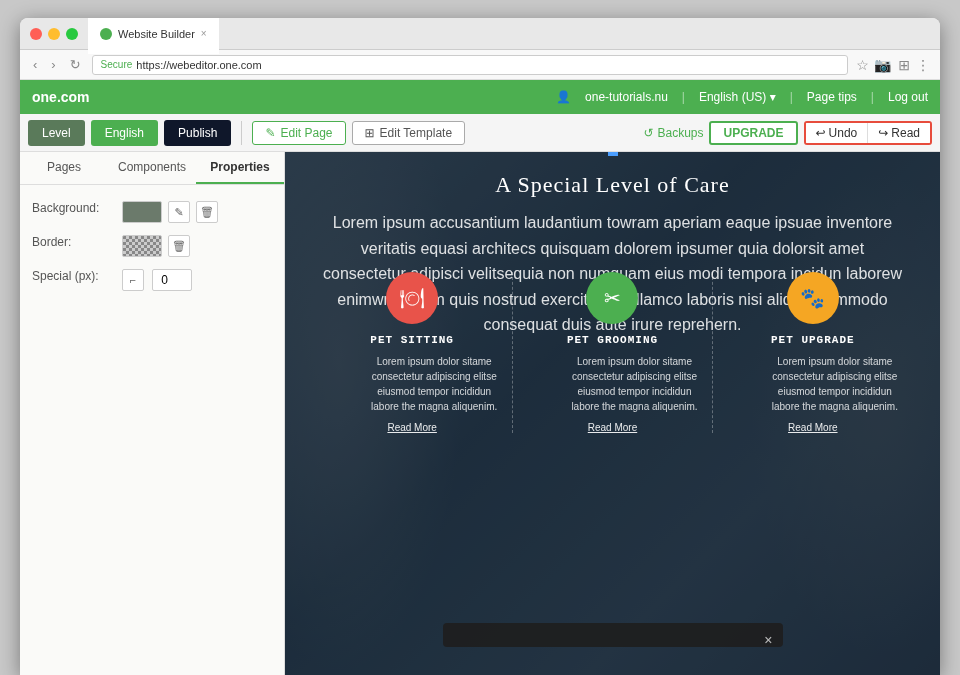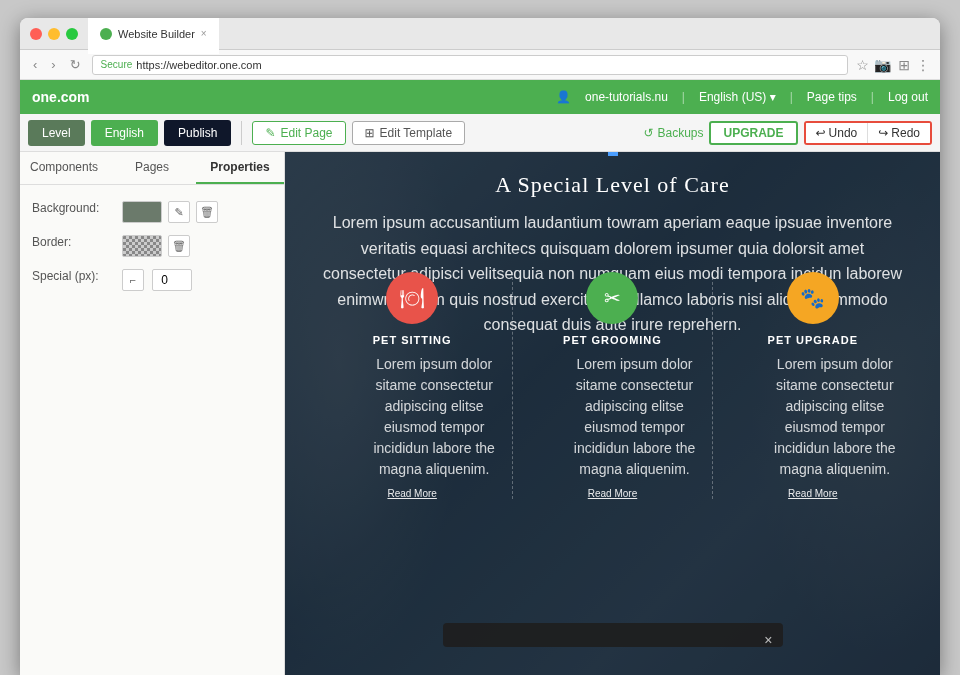--- a/index.html
+++ b/index.html
@@ -337,23 +337,24 @@
       color: white;
     }
     .icon-pink { background: #e8534a; }
     .icon-green { background: #4caf50; }
     .icon-orange { background: #f5a623; }
     .service-title {
       font-size: 11px;
       font-weight: bold;
       letter-spacing: 1px;
       margin-bottom: 8px;
+      font-family: Liberation Mono, monospace;
     }
     .service-desc {
-      font-size: 14px;
+      font-size: 10px;
       line-height: 1.5;
       color: rgba(255,255,255,0.8);
       margin-bottom: 8px;
       margin-left: 44px;
     }
     .read-more {
       font-size: 10px;
       color: rgba(255,255,255,0.9);
       text-decoration: underline;
       cursor: pointer;
@@ -473,35 +474,35 @@
         <span>Backups</span>
       </button>
       <button class="upgrade-btn">UPGRADE</button>
       <div class="undo-redo-group">
         <button class="undo-btn">
           <span>↩</span>
           <span>Undo</span>
         </button>
         <button class="redo-btn">
           <span>↪</span>
-          <span>Redo</span>
+          <span>Read</span>
         </button>
       </div>
     </div>
   </div>
 
   <div class="main-content">
 
     <div class="left-panel">
       <div class="panel-tabs">
         <div class="panel-tab">
+          <span>Pages</span>
+        </div>
+        <div class="panel-tab">
           <span>Components</span>
-        </div>
-        <div class="panel-tab">
-          <span>Pages</span>
         </div>
         <div class="panel-tab active">
           <span>Properties</span>
         </div>
       </div>
       <div class="panel-body">
 
         <div class="prop-row">
           <span class="prop-label">Background:</span>
           <div class="prop-control">

